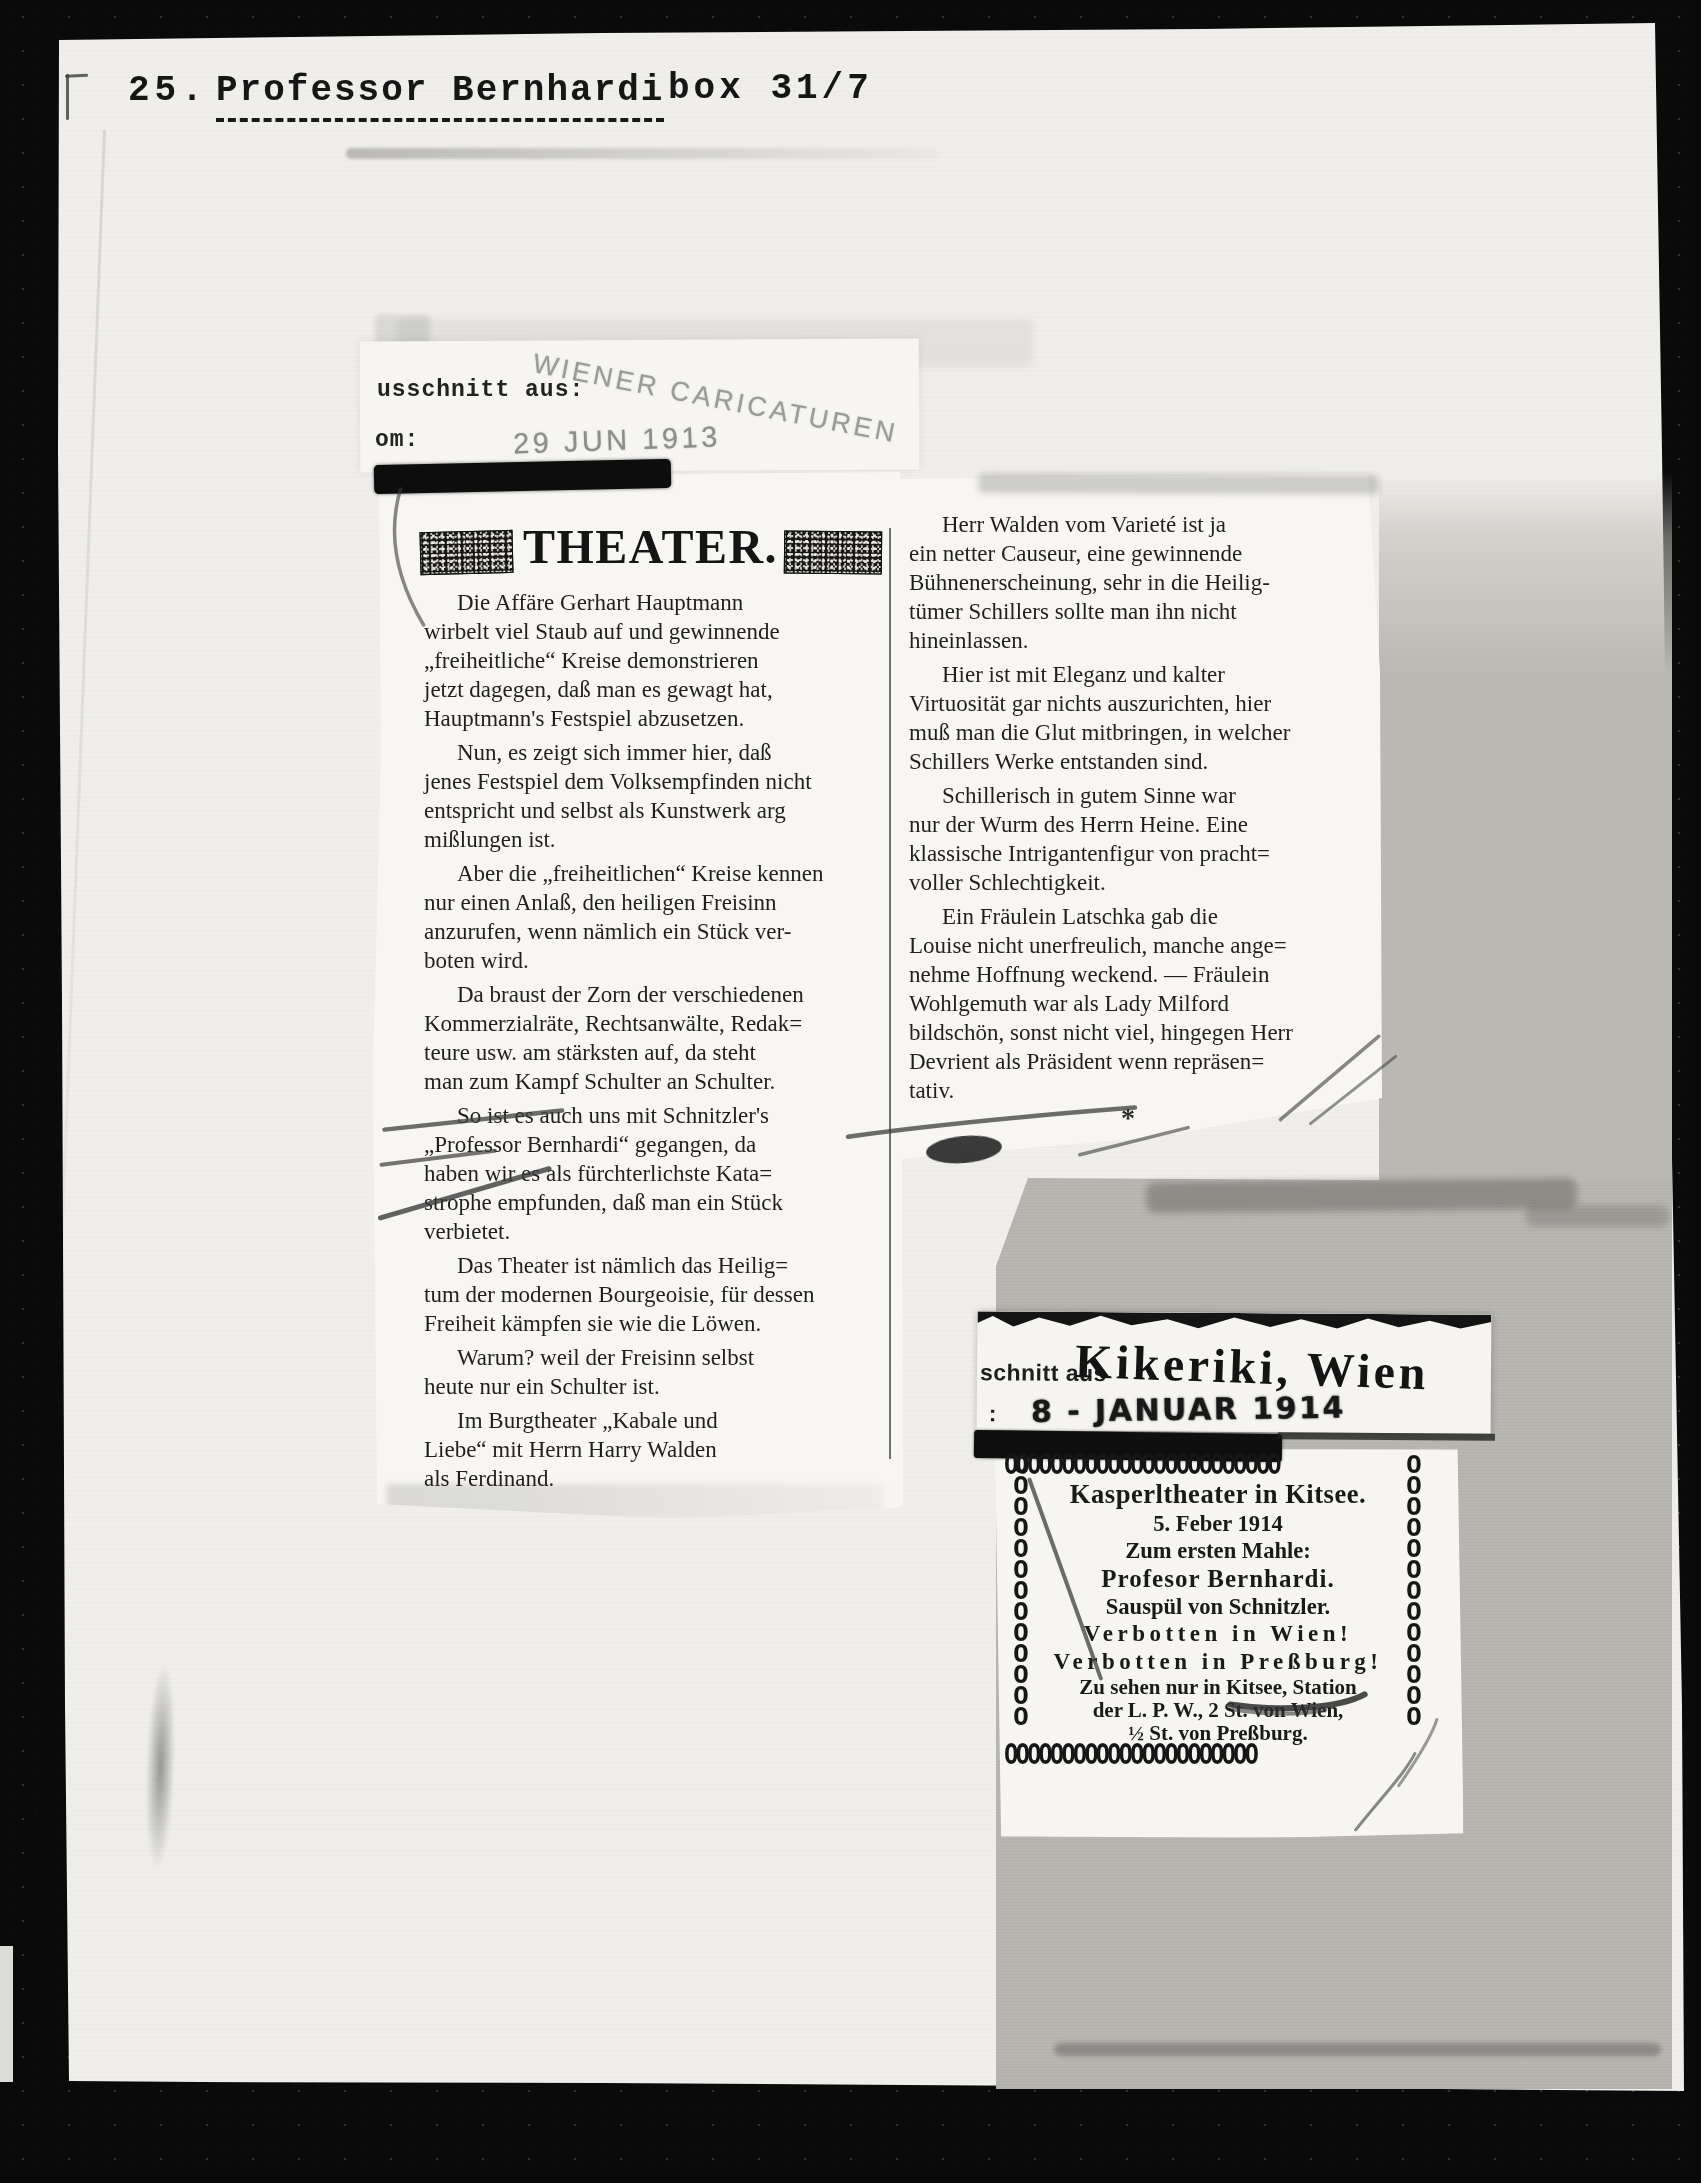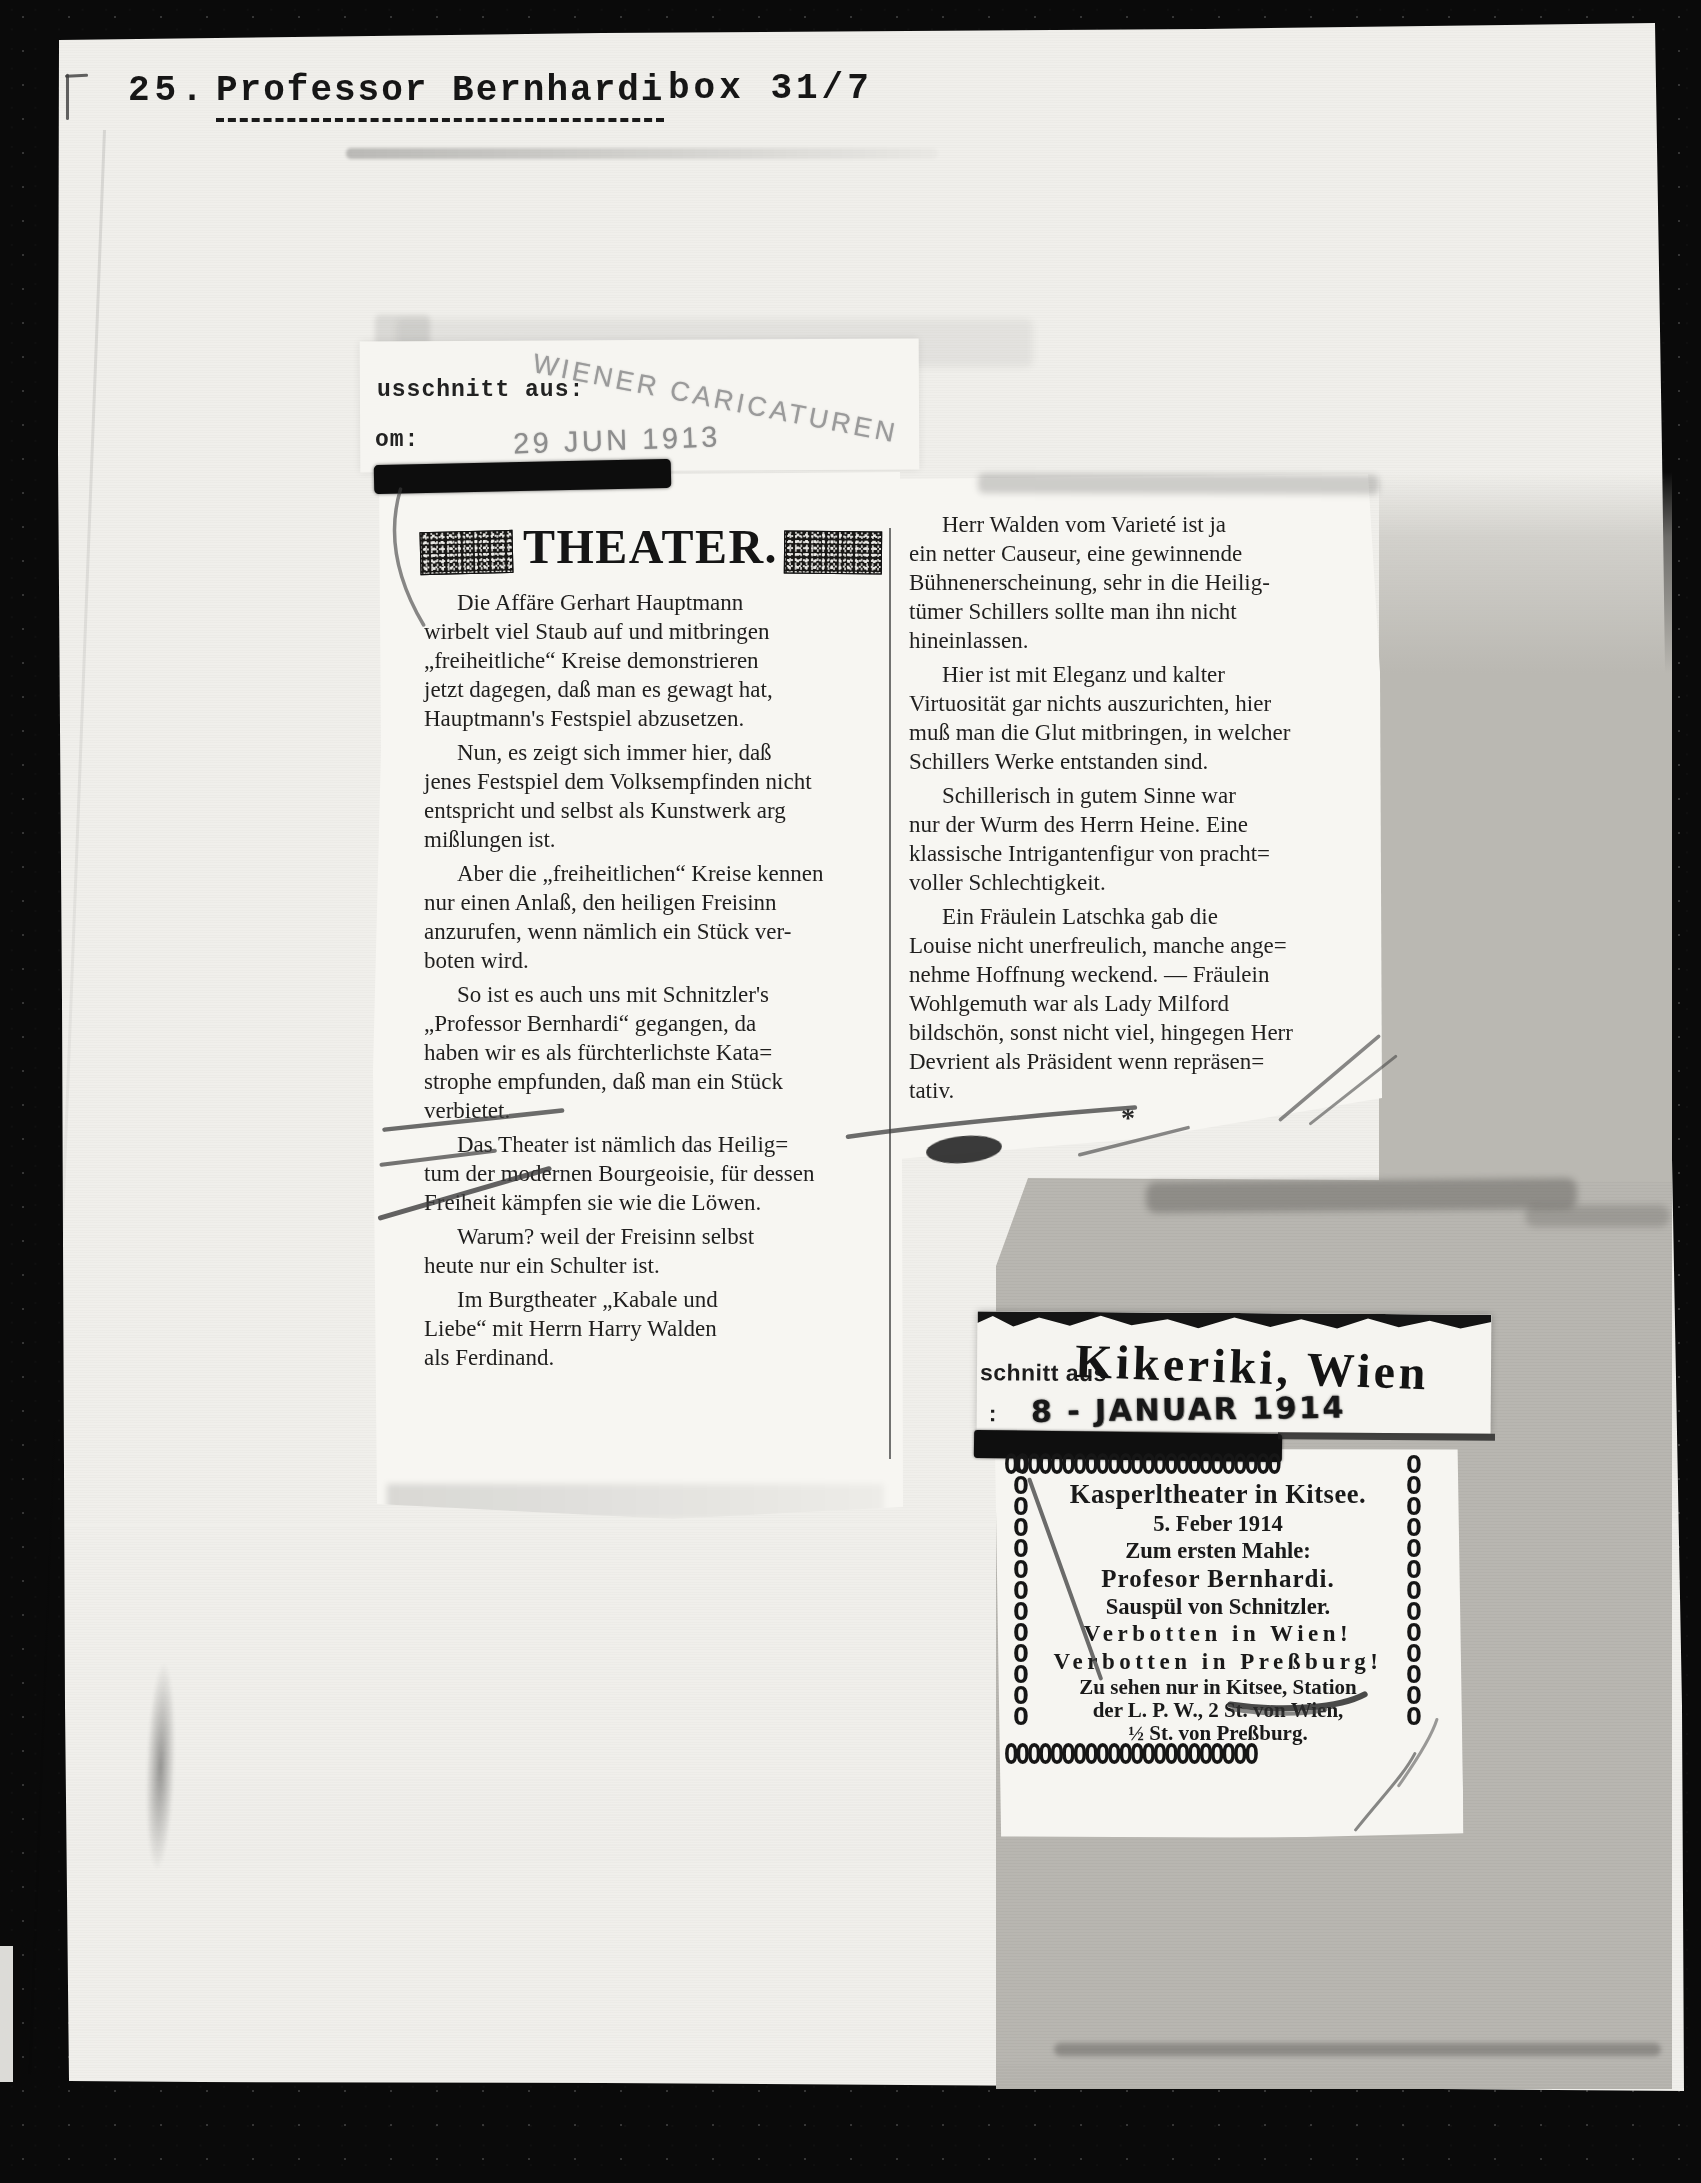--- a/index.html
+++ b/index.html
@@ -191,36 +191,42 @@
   <div class="edge-blob"></div>
 
   <div class="ornament orn-l"></div>
   <div class="masthead">THEATER.</div>
   <div class="ornament orn-r"></div>
   <div class="colrule"></div>
 
   <div class="col col-left">
       <div class="para">
         <div class="line first j">Die Affäre Gerhart Hauptmann</div>
-        <div class="line j">wirbelt viel Staub auf und mitbringen</div>
+        <div class="line j">wirbelt viel Staub auf und gewinnende</div>
         <div class="line j">„freiheitliche“ Kreise demonstrieren</div>
         <div class="line j">jetzt dagegen, daß man es gewagt hat,</div>
         <div class="line">Hauptmann's Festspiel abzusetzen.</div>
       </div>
       <div class="para">
         <div class="line first j">Nun, es zeigt sich immer hier, daß</div>
         <div class="line j">jenes Festspiel dem Volksempfinden nicht</div>
         <div class="line j">entspricht und selbst als Kunstwerk arg</div>
         <div class="line">mißlungen ist.</div>
       </div>
       <div class="para">
         <div class="line first j">Aber die „freiheitlichen“ Kreise kennen</div>
         <div class="line j">nur einen Anlaß, den heiligen Freisinn</div>
         <div class="line j">anzurufen, wenn nämlich ein Stück ver-</div>
         <div class="line">boten wird.</div>
+      </div>
+      <div class="para">
+        <div class="line first j">Da braust der Zorn der verschiedenen</div>
+        <div class="line j">Kommerzialräte, Rechtsanwälte, Redak=</div>
+        <div class="line j">teure usw. am stärksten auf, da steht</div>
+        <div class="line">man zum Kampf Schulter an Schulter.</div>
       </div>
       <div class="para">
         <div class="line first j">So ist es auch uns mit Schnitzler's</div>
         <div class="line j">„Professor Bernhardi“ gegangen, da</div>
         <div class="line j">haben wir es als fürchterlichste Kata=</div>
         <div class="line j">strophe empfunden, daß man ein Stück</div>
         <div class="line">verbietet.</div>
       </div>
       <div class="para">
         <div class="line first j">Das Theater ist nämlich das Heilig=</div>

